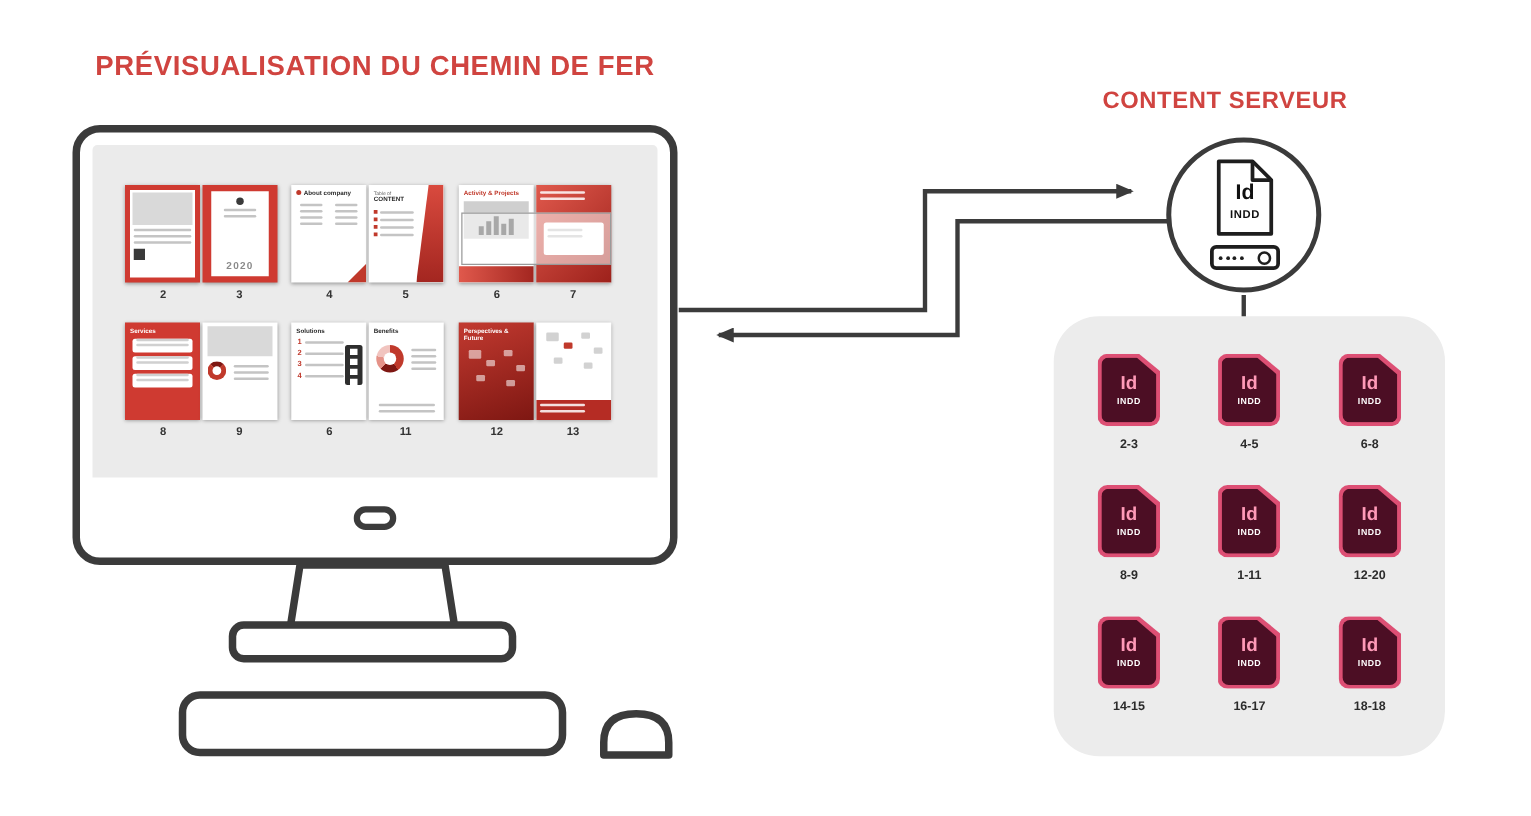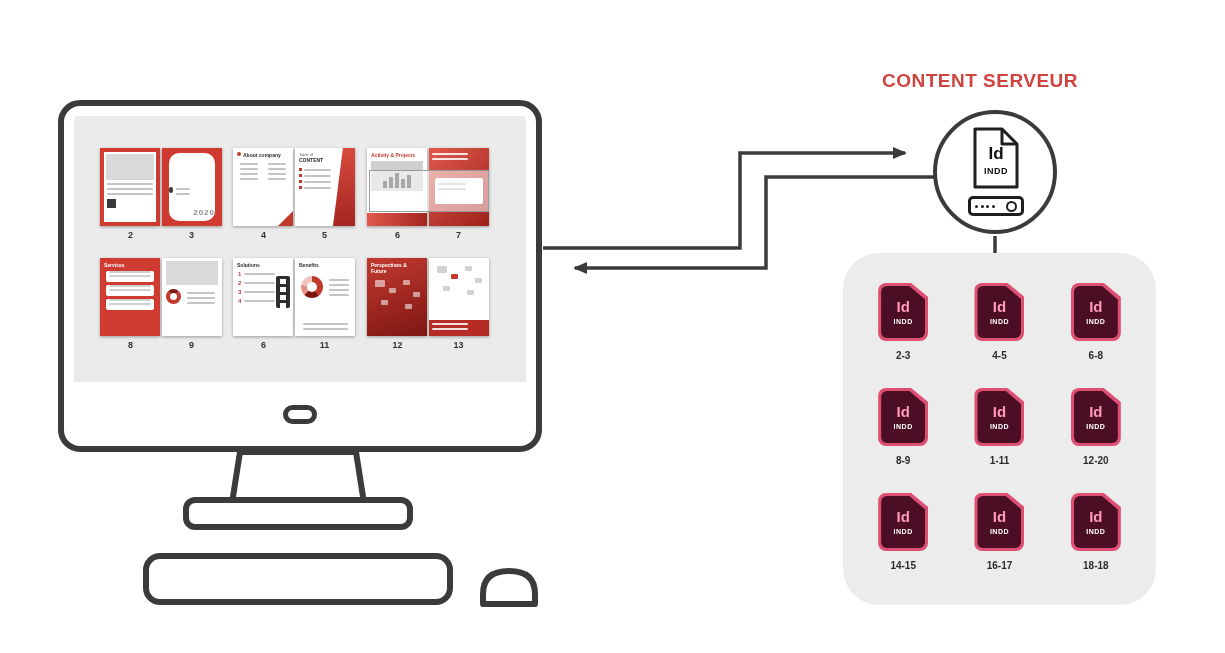--- a/index.html
+++ b/index.html
@@ -34,21 +34,21 @@
   .mini-sub{font-size:4px;color:#666;padding:4px 4px 0;}
   .lines i{display:block;height:2px;background:#c4c4c4;margin:3px 3px 0;border-radius:1px;}
   .lines.white i{background:rgba(255,255,255,.85);}
 
   
   .p2{background:#cf3a31;}
   .p2-inner{position:absolute;inset:4px;background:#fff;}
   .p2 .photo{height:26px;background:#d9d9d9;margin:2px;}
   .p2 .qr{width:9px;height:9px;background:#3a3a3a;margin:4px 0 0 3px;}
   .p3{background:#cf3a31;}
-  .p3-panel{position:absolute;inset:5px 7px;background:#fff;display:flex;align-items:center;padding-top:5px;border-radius:10px;}
+  .p3-panel{position:absolute;inset:5px 7px;background:#fff;display:flex;flex-direction:column;align-items:center;padding-top:5px;}
   .p3 .dot{width:6px;height:6px;border-radius:50%;background:#3a3a3a;}
   .p3 .lines{width:70%;}
   .y2020{margin-top:auto;margin-bottom:4px;font-size:8px;font-weight:bold;color:#8a8a8a;letter-spacing:1px;}
 
   
   .p4 .reddot{position:absolute;top:4px;left:4px;width:4px;height:4px;background:#c0392b;border-radius:50%;}
   .p4 .mini-title{padding-left:10px;}
   .cols{display:flex;gap:4px;padding:2px 4px 0;}
   .cols .lines{flex:1;}
   .tri{position:absolute;bottom:0;right:0;width:0;height:0;border-left:15px solid transparent;border-bottom:15px solid #c0392b;}
@@ -150,20 +150,21 @@
 
     <rect x="146" y="556" width="304" height="46" rx="14" fill="#fff" stroke="#3b3b3b" stroke-width="6"></rect>
     <path d="M483,604 L483,594 Q483,571 509,571 Q535,571 535,594 L535,604 Z" fill="#fff" stroke="#3b3b3b" stroke-width="6" stroke-linejoin="round"></path>
 
     <path d="M543,248 L740,248 L740,153 L905,153" fill="none" stroke="#3b3b3b" stroke-width="3.5" marker-end="url(#ah)"></path>
     <path d="M940,177 L766,177 L766,268 L575,268" fill="none" stroke="#3b3b3b" stroke-width="3.5" marker-end="url(#ah)"></path>
     <line x1="995" y1="236" x2="995" y2="255" stroke="#3b3b3b" stroke-width="3.5"></line>
   </svg>
 
   <div class="title-left">
+    <div>PRÉVISUALISATION DU CHEMIN DE FER</div>
   </div>
   <div class="title-right">CONTENT SERVEUR</div>
 
   <div class="monitor">
     <div class="screen">
 
       <div class="spread" id="spread1">
         <div class="pages">
           <div class="page p2">
             <div class="p2-inner">

